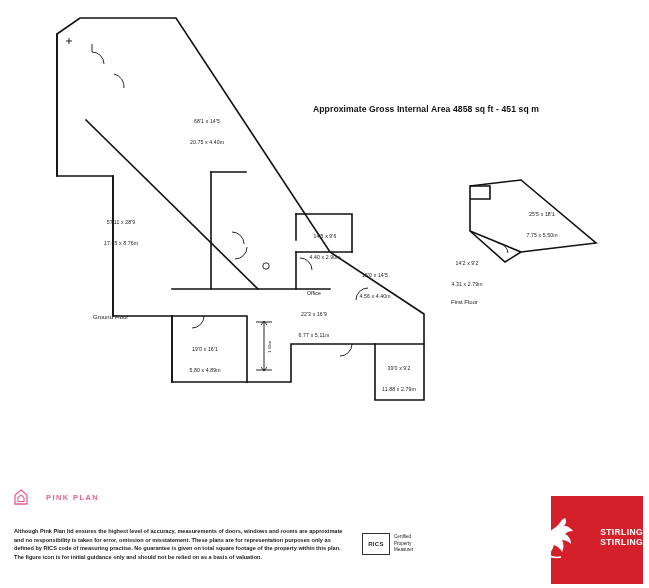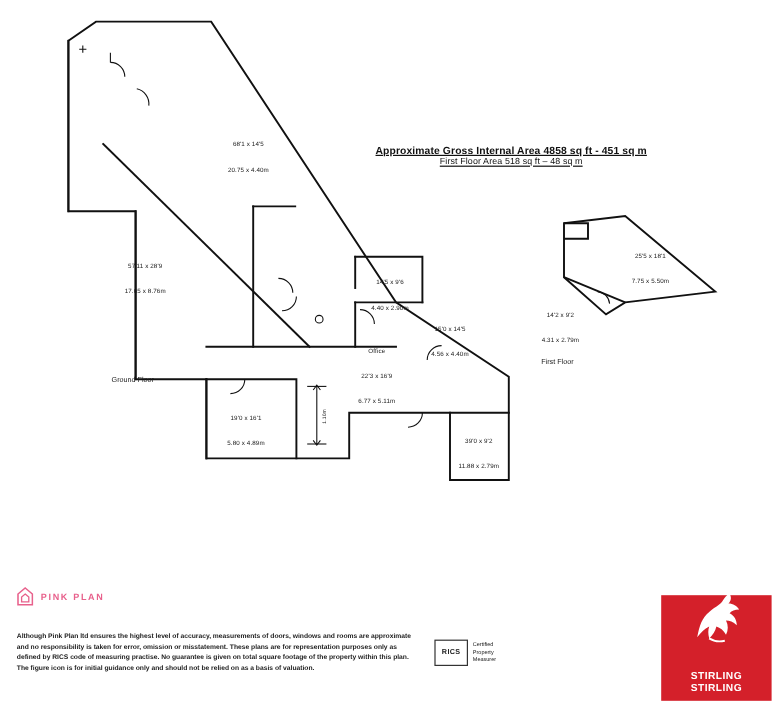--- a/index.html
+++ b/index.html
@@ -66,21 +66,21 @@
     bottom: 0;
     width: 649px;
     height: 105px;
   }
   .pinkplan {
     position: absolute;
     left: 14px;
     top: 6px;
     display: flex;
     align-items: center;
-    gap: 6px;
+    gap: 18px;
   }
   .pinkplan .pp-text {
     font-size: 7.5px;
     letter-spacing: 1.4px;
     color: #e8618c;
     font-weight: bold;
   }
   .disclaimer {
     position: absolute;
     left: 14px;
@@ -117,21 +117,21 @@
     color: #222;
   }
   .agent-logo {
     position: absolute;
     right: 6px;
     bottom: 4px;
     width: 92px;
     height: 88px;
     background: #d4202a;
     display: flex;
-    flex-direction: column;
+    flex-direction: row;
     align-items: center;
     justify-content: flex-end;
     padding-bottom: 5px;
     box-sizing: border-box;
     gap: 20px;
   }
   .agent-logo .griffin {
     flex: 1;
     display: flex;
     align-items: center;
@@ -284,23 +284,22 @@
 
   <div class="label" style="left:437px; top:246px; width:60px;">
     <div>14'2 x 9'2</div>
     <div>4.31 x 2.79m</div>
   </div>
 
   <div class="label" style="left:258px; top:341px; width:24px; font-size:4.2px; transform:rotate(-90deg); transform-origin:center;">
     <span>1.10m</span>
   </div>
 
-  <div class="area-title" style="left:286px; top:120px; width:280px;text-decoration:underline;">
+  <div class="area-title" style="left:286px; top:104px; width:280px;">
     <div class="t1">Approximate Gross Internal Area 4858 sq ft - 451 sq m</div>
-    <div class="t3">First Floor Area 518 sq ft – 48 sq m</div>
   </div>
 
   <div class="floor-cap" style="left:93px; top:314px;">Ground Floor</div>
   <div class="floor-cap" style="left:451px; top:299px;">First Floor</div>
 
   <div class="footer">
 
     <div class="pinkplan">
       <svg width="14" height="16" viewBox="0 0 14 16">
         <path d="M7 1 L13 6 L13 15 L1 15 L1 6 Z" fill="none" stroke="#e8618c" stroke-width="1.3"></path>

